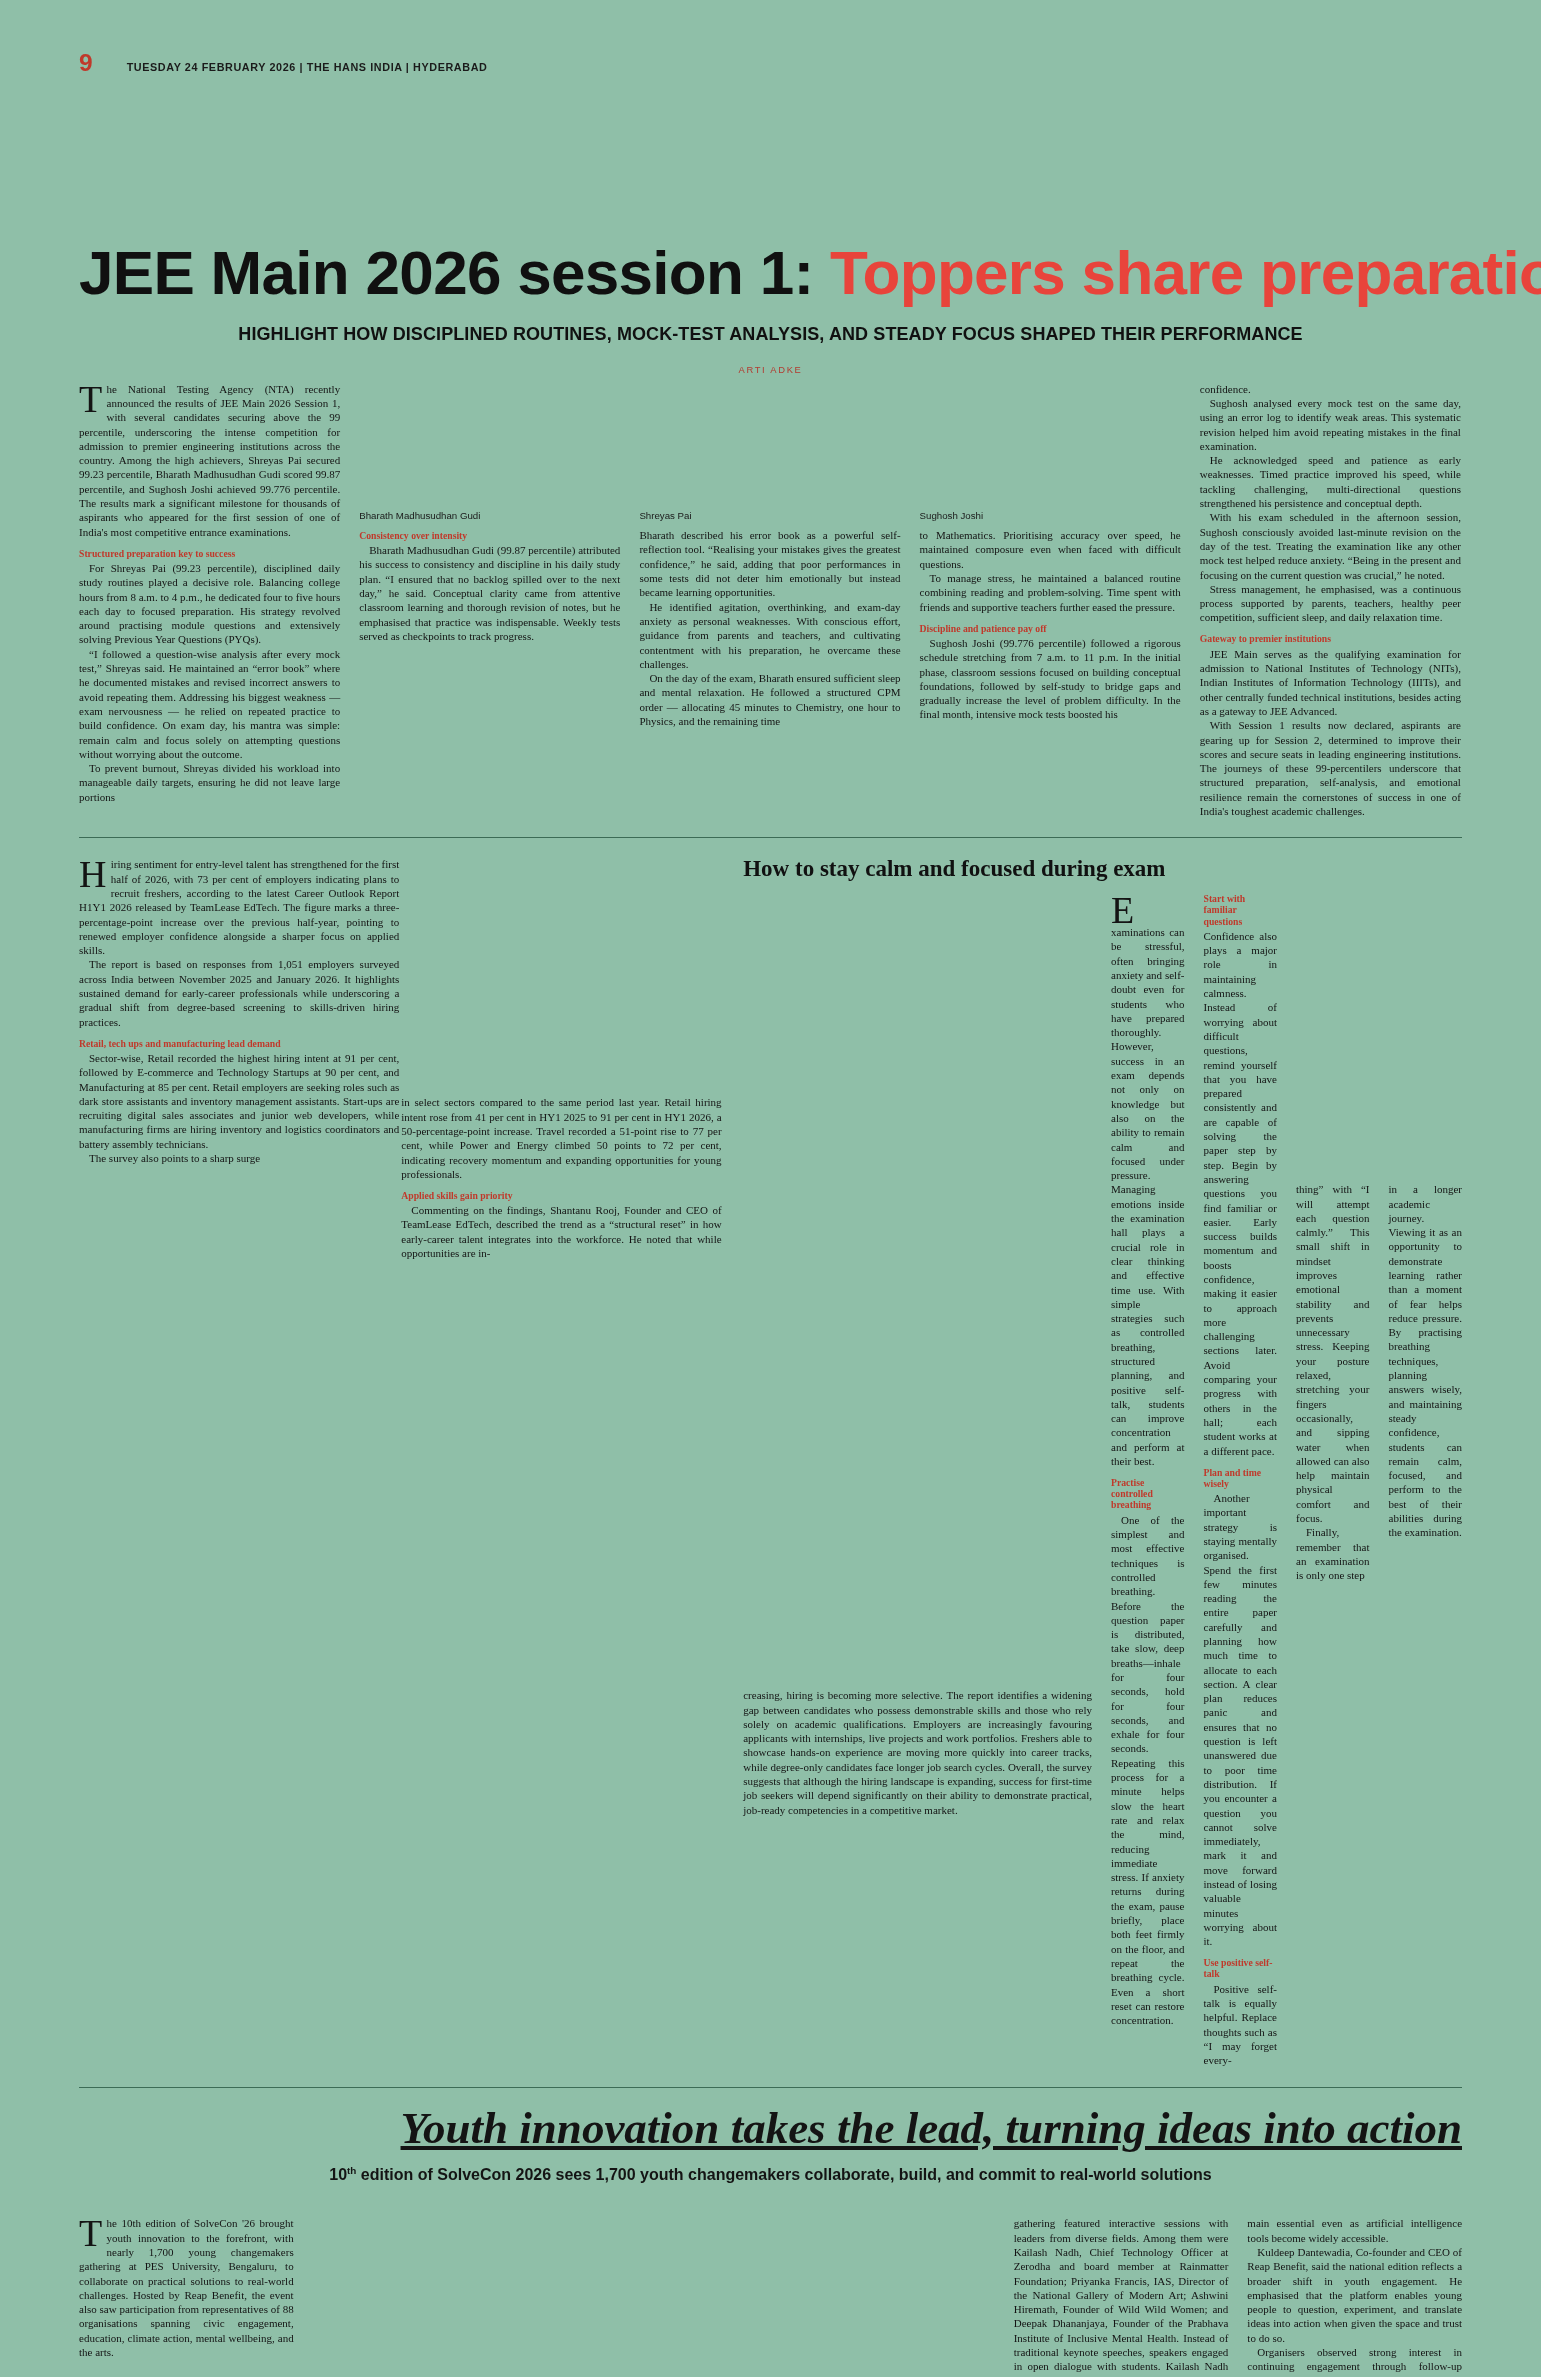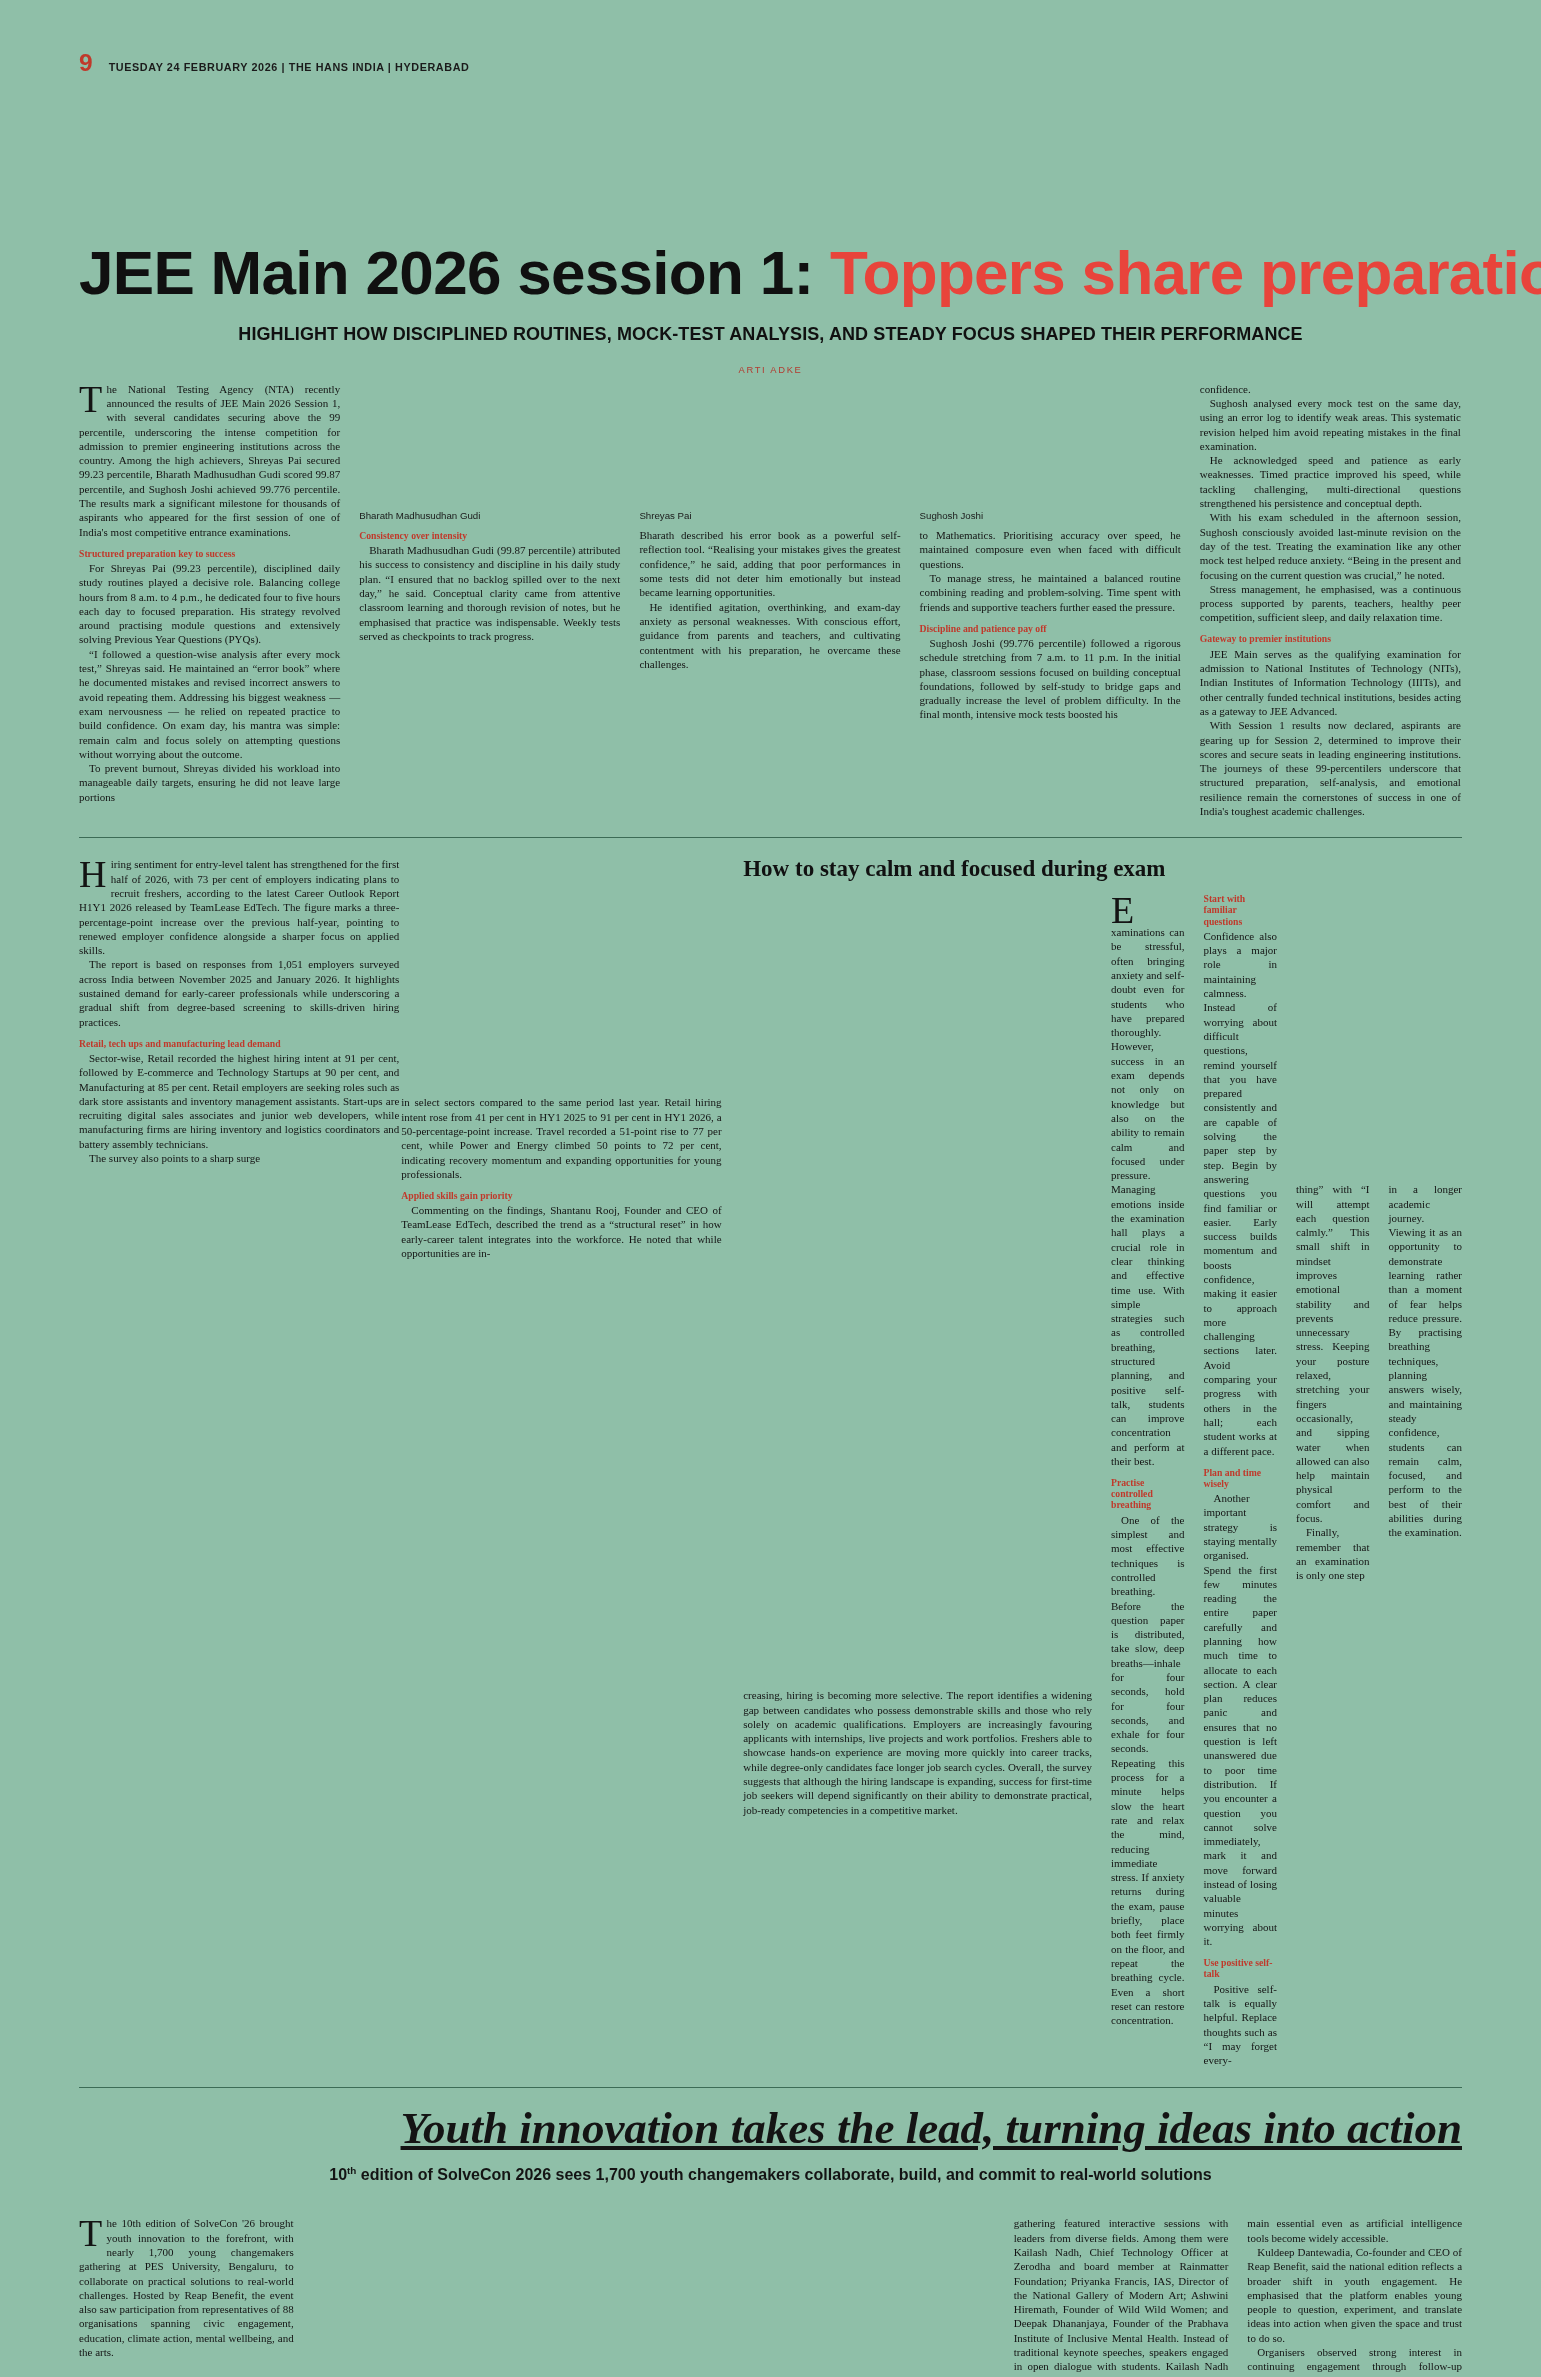--- a/index.html
+++ b/index.html
@@ -14,21 +14,21 @@
     width:1541px;
     min-height:2377px;
     box-sizing:border-box;
     padding:51px 79px 29px 79px;
     position:relative;
   }
 
   
   .masthead{display:flex;align-items:baseline;gap:16px;margin-bottom:7.2px;}
   .folio{font-family:"Liberation Sans",sans-serif;font-weight:bold;font-size:24.5px;color:#c0392b;line-height:1;}
-  .masthead-line{font-family:"Liberation Sans",sans-serif;font-size:10.8px;letter-spacing:0.6px;font-weight:bold;color:#1b1b1b;}
+  .masthead-line{font-family:"Liberation Sans",sans-serif;font-size:10.8px;letter-spacing:0.6px;font-weight:bold;color:#1b1b1b;margin-left:18px;}
 
   
   .lead-head{
     margin-top:166px;
     font-family:"Liberation Sans",sans-serif;
     font-weight:bold;
     font-size:62px;
     line-height:1;
     letter-spacing:-0.7px;
     white-space:nowrap;
@@ -163,20 +163,21 @@
       <div class="photo-caption">Bharath Madhusudhan Gudi</div>
       <div class="subhead">Consistency over intensity</div>
       <p class="body">Bharath Madhusudhan Gudi (99.87 percentile) attributed his success to consistency and discipline in his daily study plan. “I ensured that no backlog spilled over to the next day,” he said. Conceptual clarity came from attentive classroom learning and thorough revision of notes, but he emphasised that practice was indispensable. Weekly tests served as checkpoints to track progress.</p>
     </div>
 
     <div class="jee-col">
       <div class="photo-block"></div>
       <div class="photo-caption">Shreyas Pai</div>
       <p class="body first">Bharath described his error book as a powerful self-reflection tool. “Realising your mistakes gives the greatest confidence,” he said, adding that poor performances in some tests did not deter him emotionally but instead became learning opportunities.</p>
       <p class="body">He identified agitation, overthinking, and exam-day anxiety as personal weaknesses. With conscious effort, guidance from parents and teachers, and cultivating contentment with his preparation, he overcame these challenges.</p>
+      <p class="body">On the day of the exam, Bharath ensured sufficient sleep and mental relaxation. He followed a structured CPM order — allocating 45 minutes to Chemistry, one hour to Physics, and the remaining time</p>
     </div>
 
     <div class="jee-col">
       <div class="photo-block"></div>
       <div class="photo-caption">Sughosh Joshi</div>
       <p class="body first">to Mathematics. Prioritising accuracy over speed, he maintained composure even when faced with difficult questions.</p>
       <p class="body">To manage stress, he maintained a balanced routine combining reading and problem-solving. Time spent with friends and supportive teachers further eased the pressure.</p>
       <div class="subhead">Discipline and patience pay off</div>
       <p class="body">Sughosh Joshi (99.776 percentile) followed a rigorous schedule stretching from 7 a.m. to 11 p.m. In the initial phase, classroom sessions focused on building conceptual foundations, followed by self-study to bridge gaps and gradually increase the level of problem difficulty. In the final month, intensive mock tests boosted his</p>
     </div>

